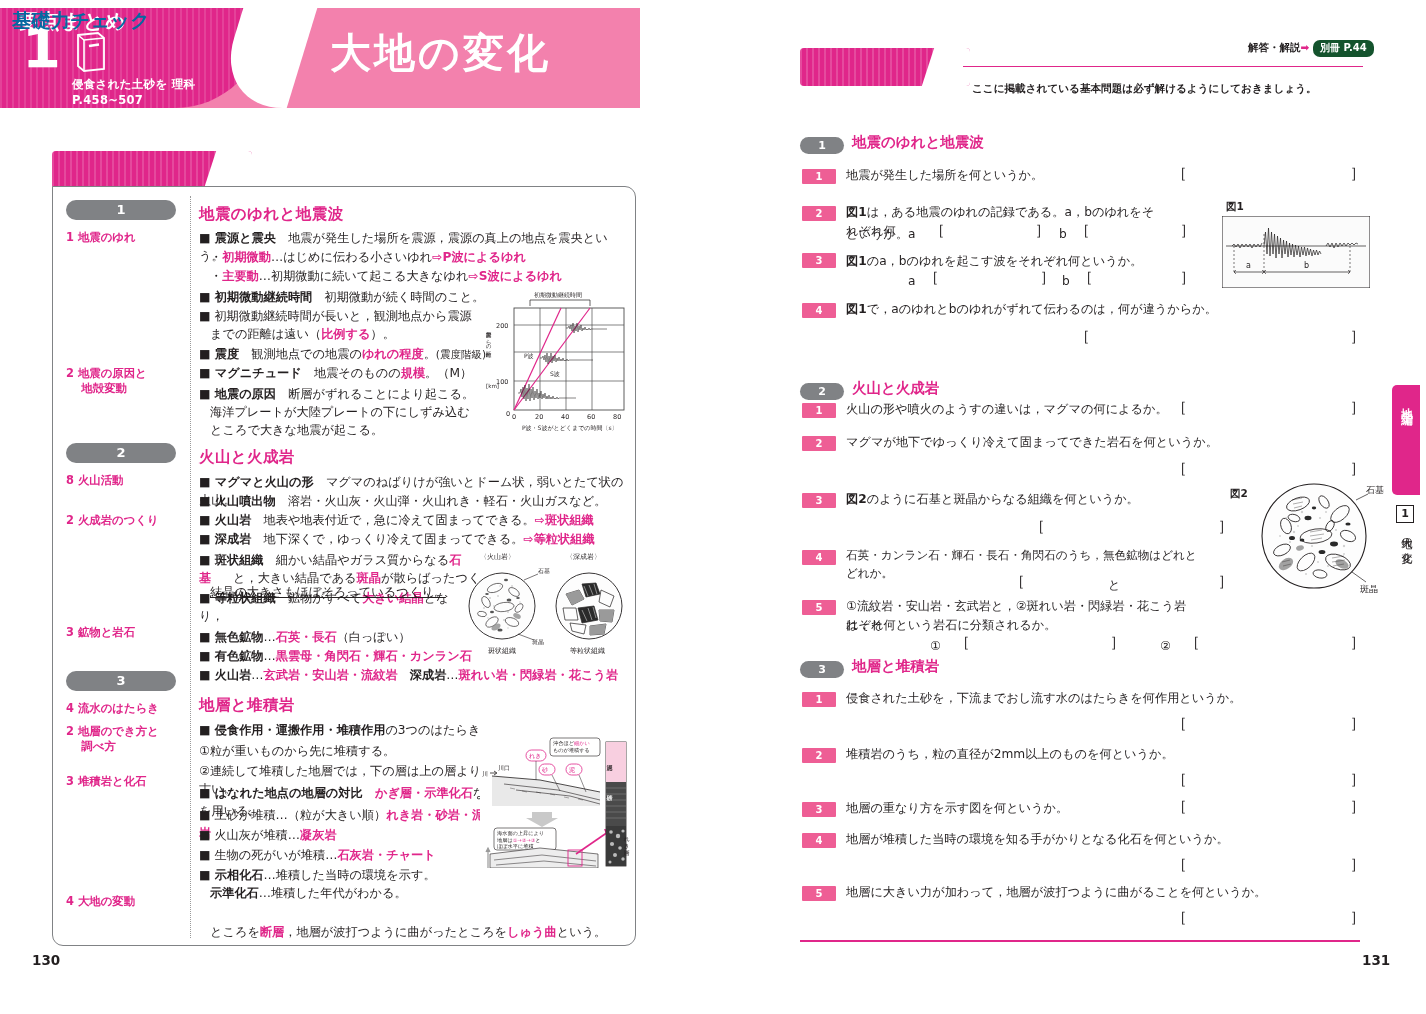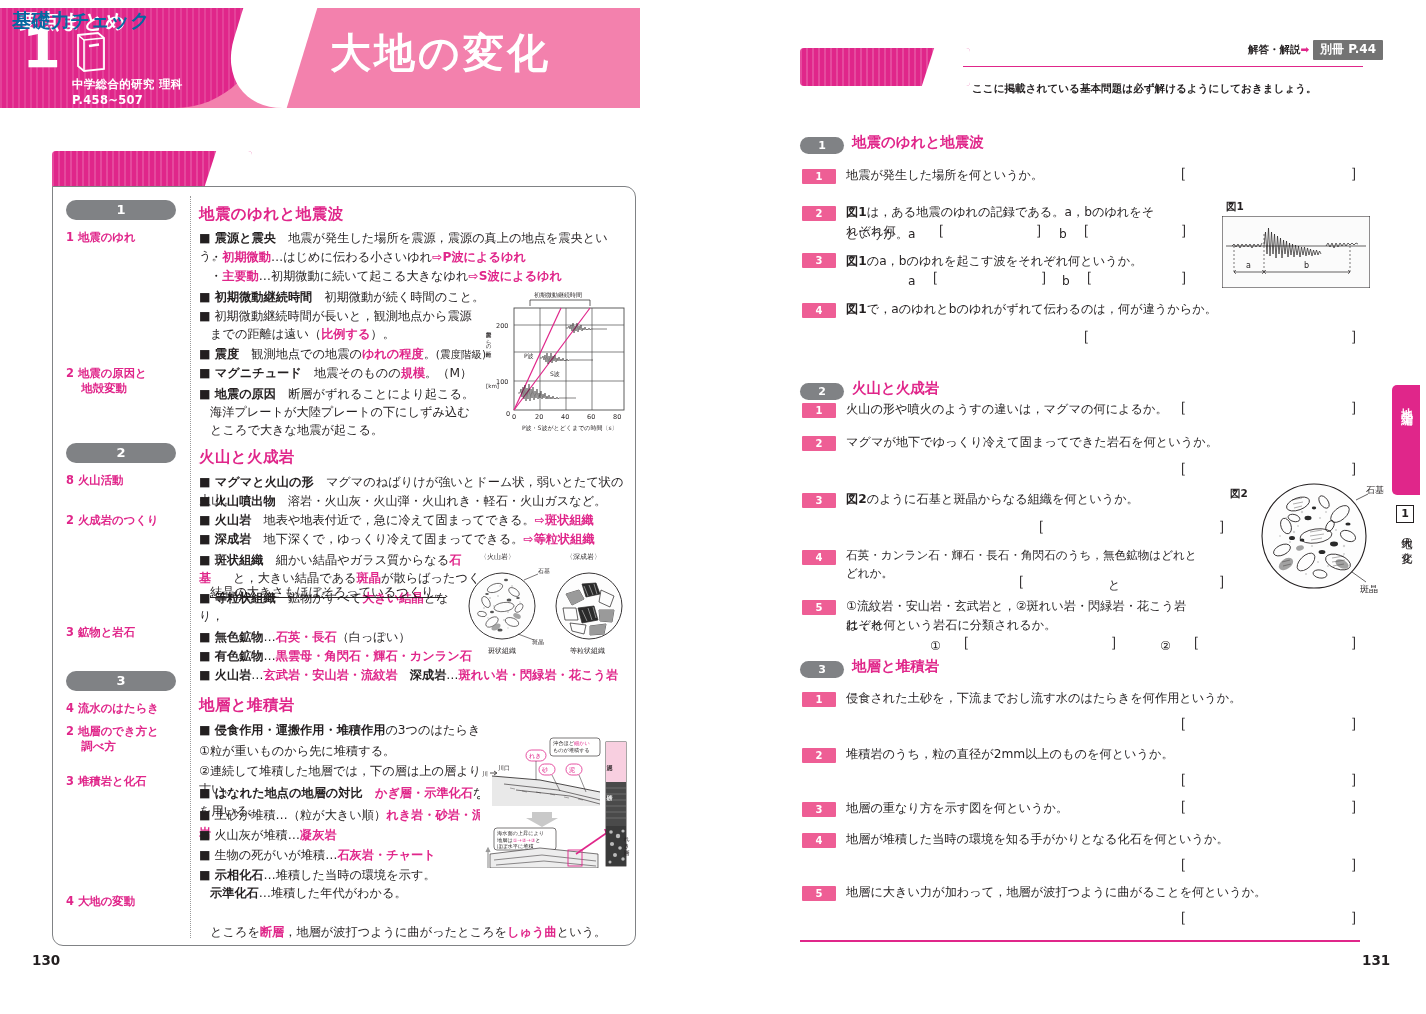--- a/index.html
+++ b/index.html
@@ -129,22 +129,22 @@
   }
   .kcheck-note {
     position:absolute; left:972px; top:82px;
     font-size:10.6px; font-weight:bold; color:#231f20;
   }
   .ans-ref {
     position:absolute; left:1248px; top:40px;
     font-size:10.5px; font-weight:bold; color:#231f20;
   }
   .ans-pill {
-    display:inline-block; background:#737373; color:#fff;
-    border-radius:1px; padding:1px 7px 1.5px; font-size:12px; font-weight:bold;
+    display:inline-block; background:#14532d; color:#fff;
+    border-radius:7px; padding:1px 7px 1.5px; font-size:10px; font-weight:bold;
   }
 
   .q-sec-pill {
     position:absolute; left:800px; width:44px; height:17px;
     background:#808285; border-radius:9px;
     color:#fff; font-size:11px; font-weight:bold; text-align:center; line-height:17px;
   }
   .q-sec-title {
     position:absolute; left:852px;
     color:#e0268a; font-size:14.5px; font-weight:bold;
@@ -203,21 +203,21 @@
     <div class="hdr-num">1</div>
     <div class="hdr-bookicon">
       <svg width="34" height="40" viewBox="0 0 34 40">
         <path d="M4 3 L24 1 L30 6 L30 37 L10 39 L4 34 Z" fill="none" stroke="#fff" stroke-width="1.8"></path>
         <path d="M10 8 L10 39" stroke="#fff" stroke-width="1.6" fill="none"></path>
         <path d="M4 3 L10 8 L30 6" stroke="#fff" stroke-width="1.6" fill="none"></path>
         <path d="M15 14 L25 12.5" stroke="#fff" stroke-width="2.6"></path>
       </svg>
     </div>
     <div class="hdr-sub">
-      <div>中学総合的研究 理科</div>
+      <div>侵食された土砂を 理科</div>
       <div>P.458~507</div>
     </div>
   </div>
   <div class="hdr-title">大地の変化</div>
 
   <div class="ymt-tab">
     <div class="stripes"></div>
     <div class="ymt-tab-wedge"></div>
   </div>
   <div class="ymt-label">要点まとめ</div>

